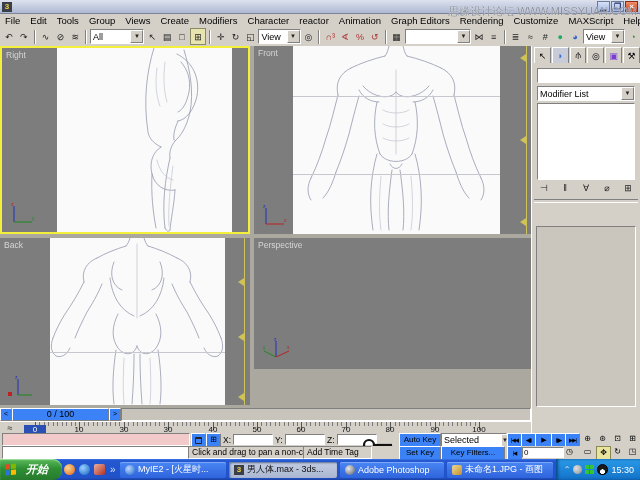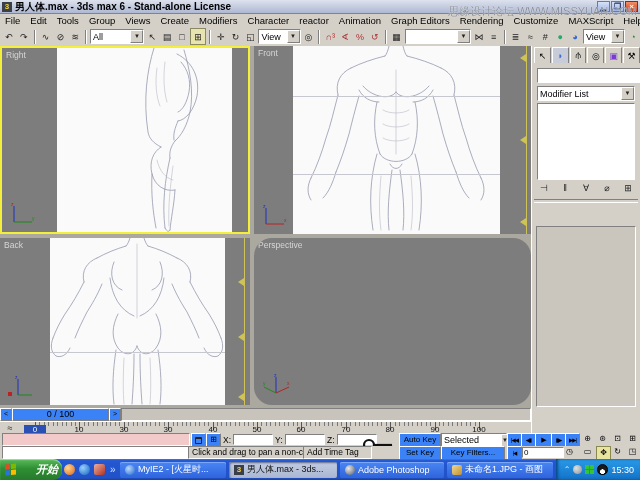--- a/index.html
+++ b/index.html
@@ -68,21 +68,21 @@
   .statusrow{left:0;right:0;height:13px;background:#d4d0c8;}
   .field{position:absolute;height:11px;font-size:8.5px;line-height:11px;padding-left:3px;overflow:hidden;white-space:nowrap;}
   .mini-btn{position:absolute;height:12px;font-size:8px;text-align:center;line-height:12px;}
   input.xyz{position:absolute;height:9px;width:36px;border:1px solid;border-color:#808080 #fff #fff #808080;
             font-size:8px;padding:0 1px;background:#fff;}
   .pb{position:absolute;height:12px;font-size:5.5px;letter-spacing:-1px;line-height:12px;text-align:center;}
   .lbl{position:absolute;font-size:8.5px;}
   
   .taskbar{top:459px;left:0;right:0;height:21px;background:linear-gradient(180deg,#3a77e8 0%,#2457d0 8%,#2051c8 90%,#1a409e 100%);
            display:flex;align-items:center;}
-  .startbtn{height:21px;width:62px;border-radius:0 9px 9px 0;display:flex;align-items:center;gap:20px;padding-left:5px;
+  .startbtn{height:21px;width:62px;border-radius:0 9px 9px 0;display:flex;align-items:center;gap:10px;padding-left:5px;
             background:linear-gradient(180deg,#5dbb5d,#2f8f34 45%,#277a2c);box-shadow:inset 0 1px 1px #9fe09f;
             color:#fff;font-style:italic;font-weight:bold;font-size:11px;box-sizing:border-box;}
   .winflag{width:11px;height:11px;display:grid;grid-template-columns:5px 5px;grid-template-rows:5px 5px;gap:1px;transform:skewY(-6deg);}
   .winflag i{display:block;}
   .ql-icon{width:11px;height:11px;border-radius:50%;margin:0 2px;}
   .taskbtn{height:16px;margin:0 1.5px;padding:0 5px;border-radius:2px;display:flex;align-items:center;gap:3px;
            background:linear-gradient(180deg,#4a86f4,#2f64dc);box-shadow:inset 0 1px 0 #7aa6f8;
            color:#fff;font-size:9px;white-space:nowrap;overflow:hidden;}
   .taskbtn.active{background:linear-gradient(180deg,#c2cce2,#aab6d2);color:#111;box-shadow:inset 1px 1px 2px #5a6a8a;}
   .taskbtn .ticon{width:10px;height:10px;flex:0 0 auto;}
@@ -94,21 +94,20 @@
   svg.sketch path{fill:none;stroke:#8f93a8;stroke-width:0.75;stroke-linecap:round;}
   svg.sketch path.lt{stroke:#b8bac8;stroke-width:0.6;}
 </style>
 </head>
 <body>
 
 <div id="root">
 
   <div class="abs titlebar">
     <span class="app-icon">3</span>
-    <span>男人体.max - 3ds max 6 - Stand-alone License</span>
     <span style="margin-left:auto;display:flex;padding-right:2px;">
       <span class="winbtn gray">▁</span>
       <span class="winbtn gray">❐</span>
       <span class="winbtn red">×</span>
     </span>
   </div>
   <div class="abs watermark">思缘设计论坛 WWW.MISSYUAN.COM</div>
 
   <div class="abs menubar">
     <span class="menu-item">File</span>
@@ -282,21 +281,21 @@
       <div class="gizmo">
         <svg width="26" height="22">
             <line x1="10" y1="20" x2="10" y2="4" stroke="#2233bb"></line>
             <line x1="10" y1="20" x2="24" y2="20" stroke="#1d8a1d"></line>
             <rect x="0" y="17" width="4" height="4" fill="#bb2222"></rect>
             <text x="7" y="4" font-size="5" fill="#2233bb">z</text>
           </svg>
       </div>
     </div>
 
-    <div class="viewport" style="left:254px;top:192px;width:277px;height:167px;border-radius:18px;">
+    <div class="viewport" style="left:254px;top:192px;width:277px;height:131px;">
       <div class="vp-label">Perspective</div>
       <div class="gizmo">
         <svg width="30" height="24">
             <line x1="14" y1="20" x2="14" y2="4" stroke="#2233bb"></line>
             <line x1="14" y1="20" x2="27" y2="14" stroke="#bb2222"></line>
             <line x1="14" y1="20" x2="2" y2="14" stroke="#1d8a1d"></line>
             <text x="12" y="4" font-size="5" fill="#2233bb">z</text>
             <text x="25" y="12" font-size="5" fill="#bb2222">x</text>
             <text x="1" y="12" font-size="5" fill="#1d8a1d">y</text>
           </svg>

